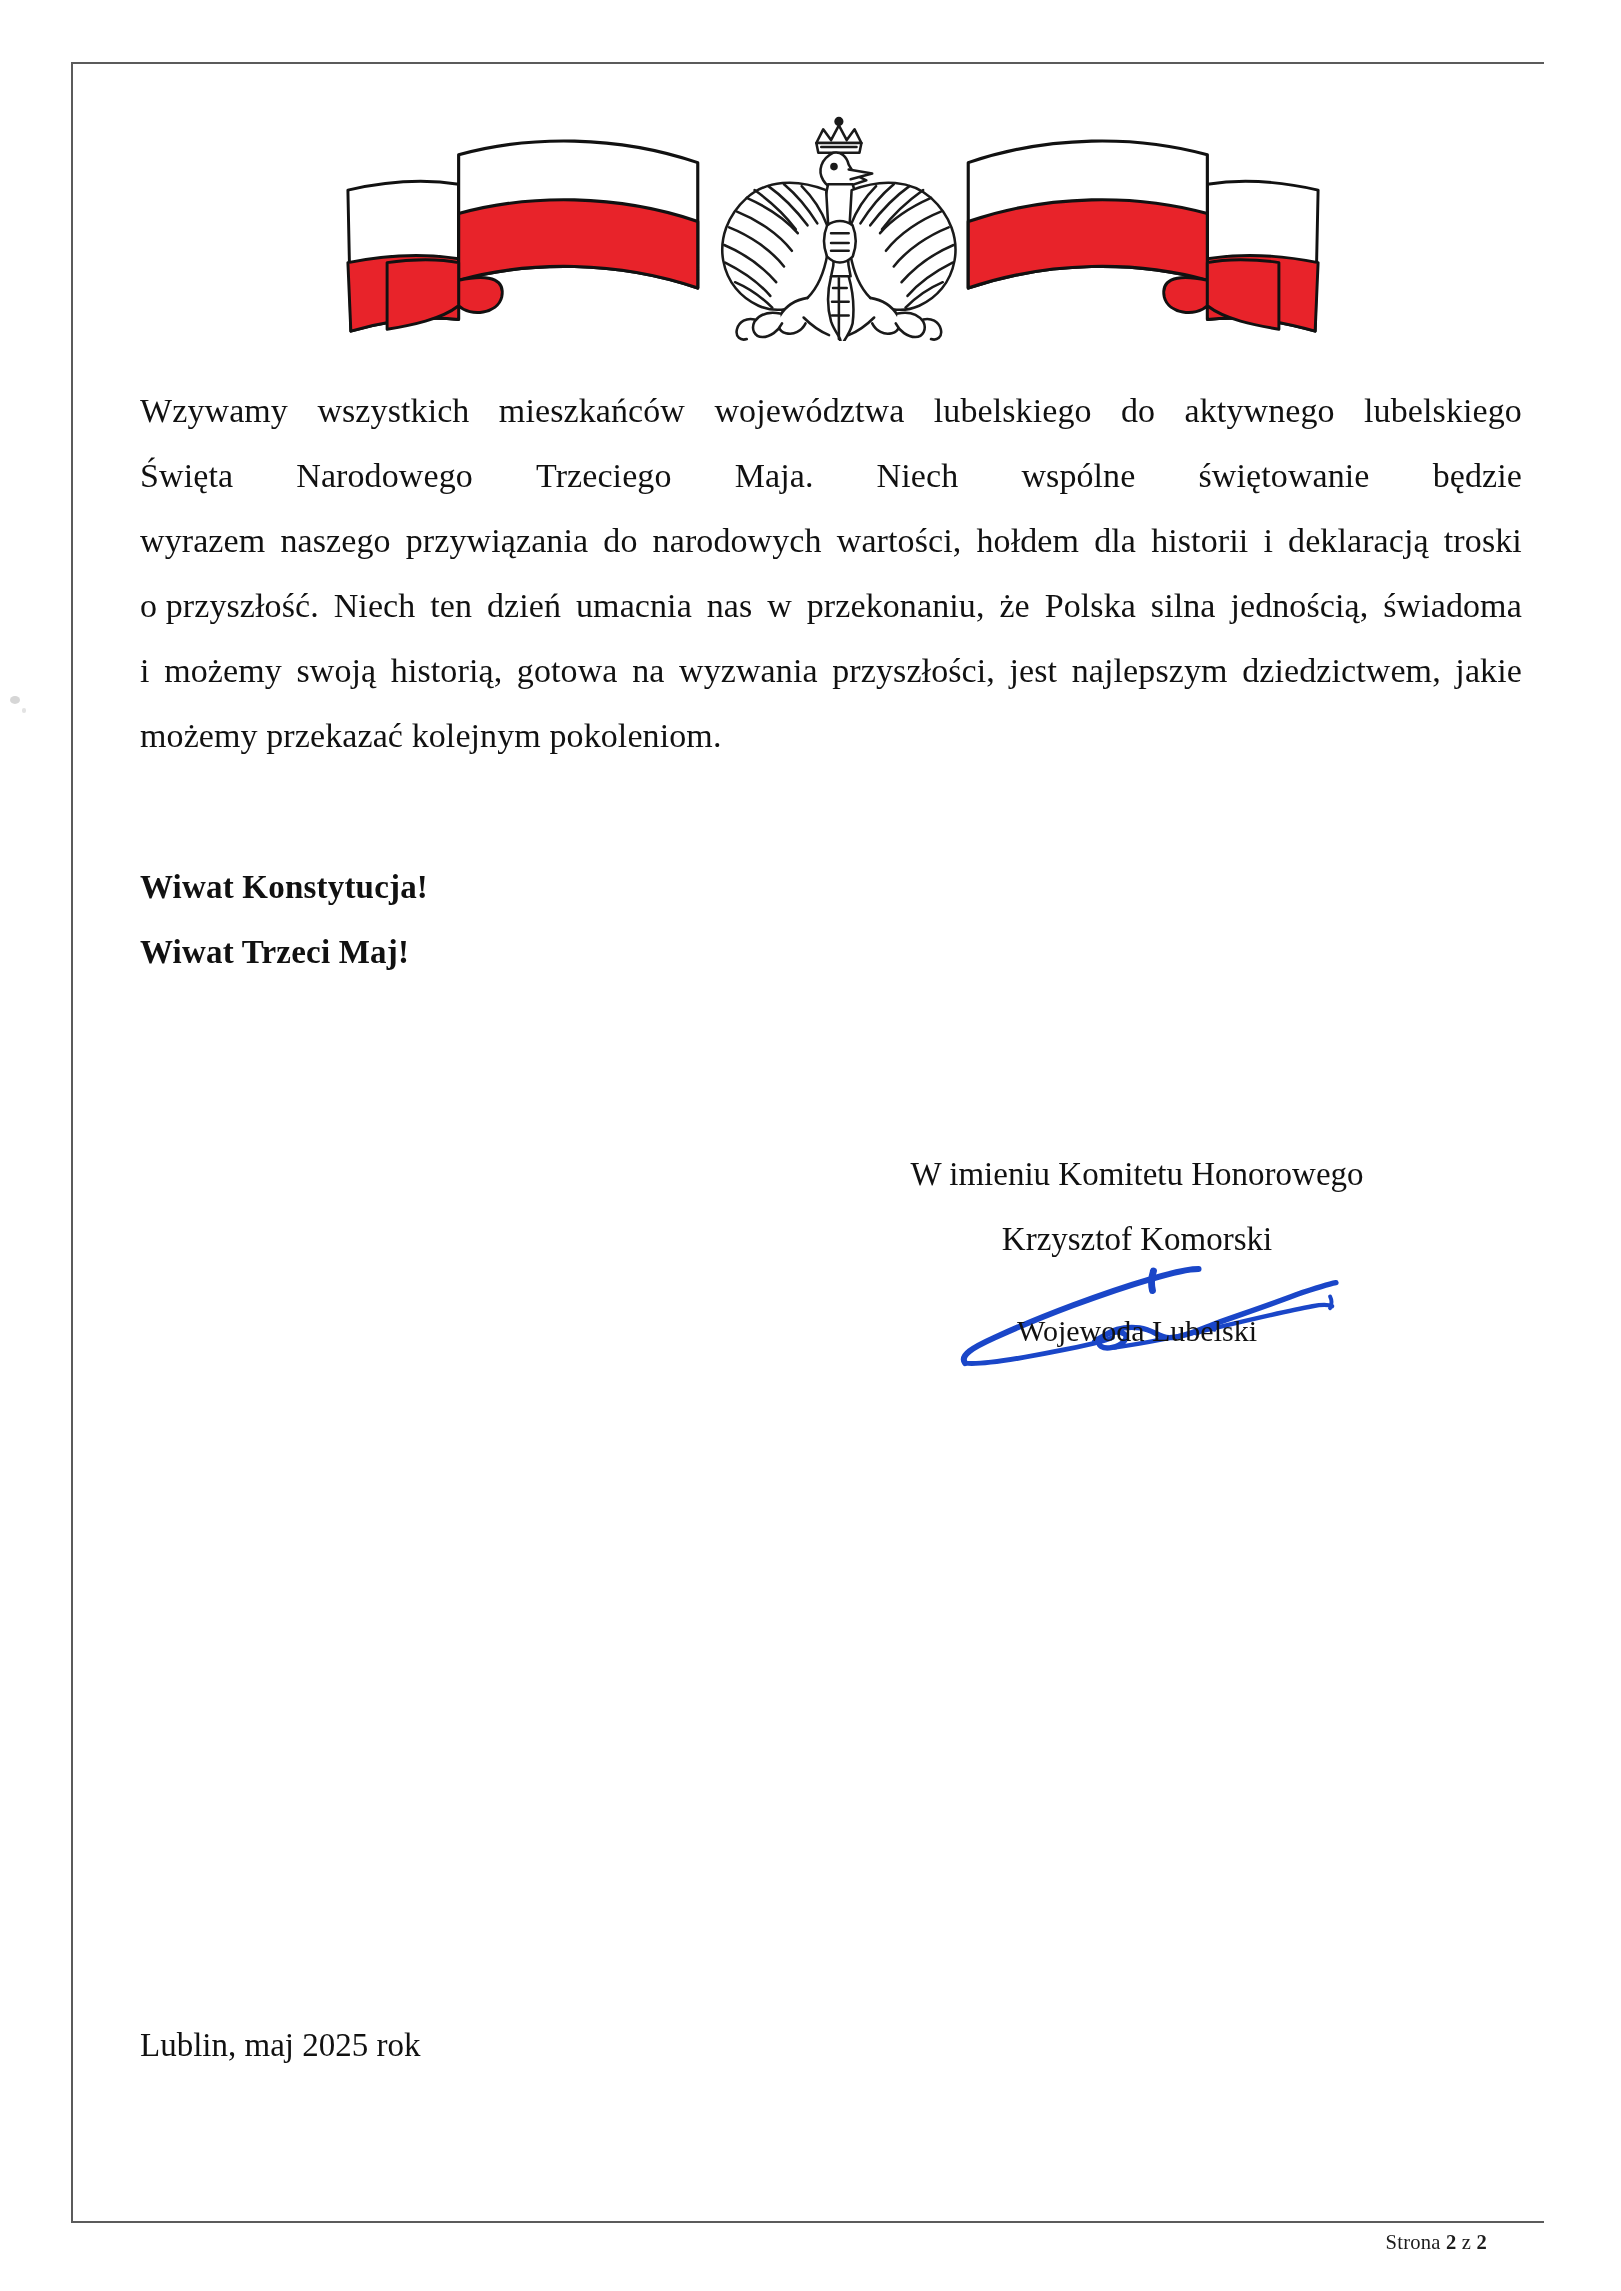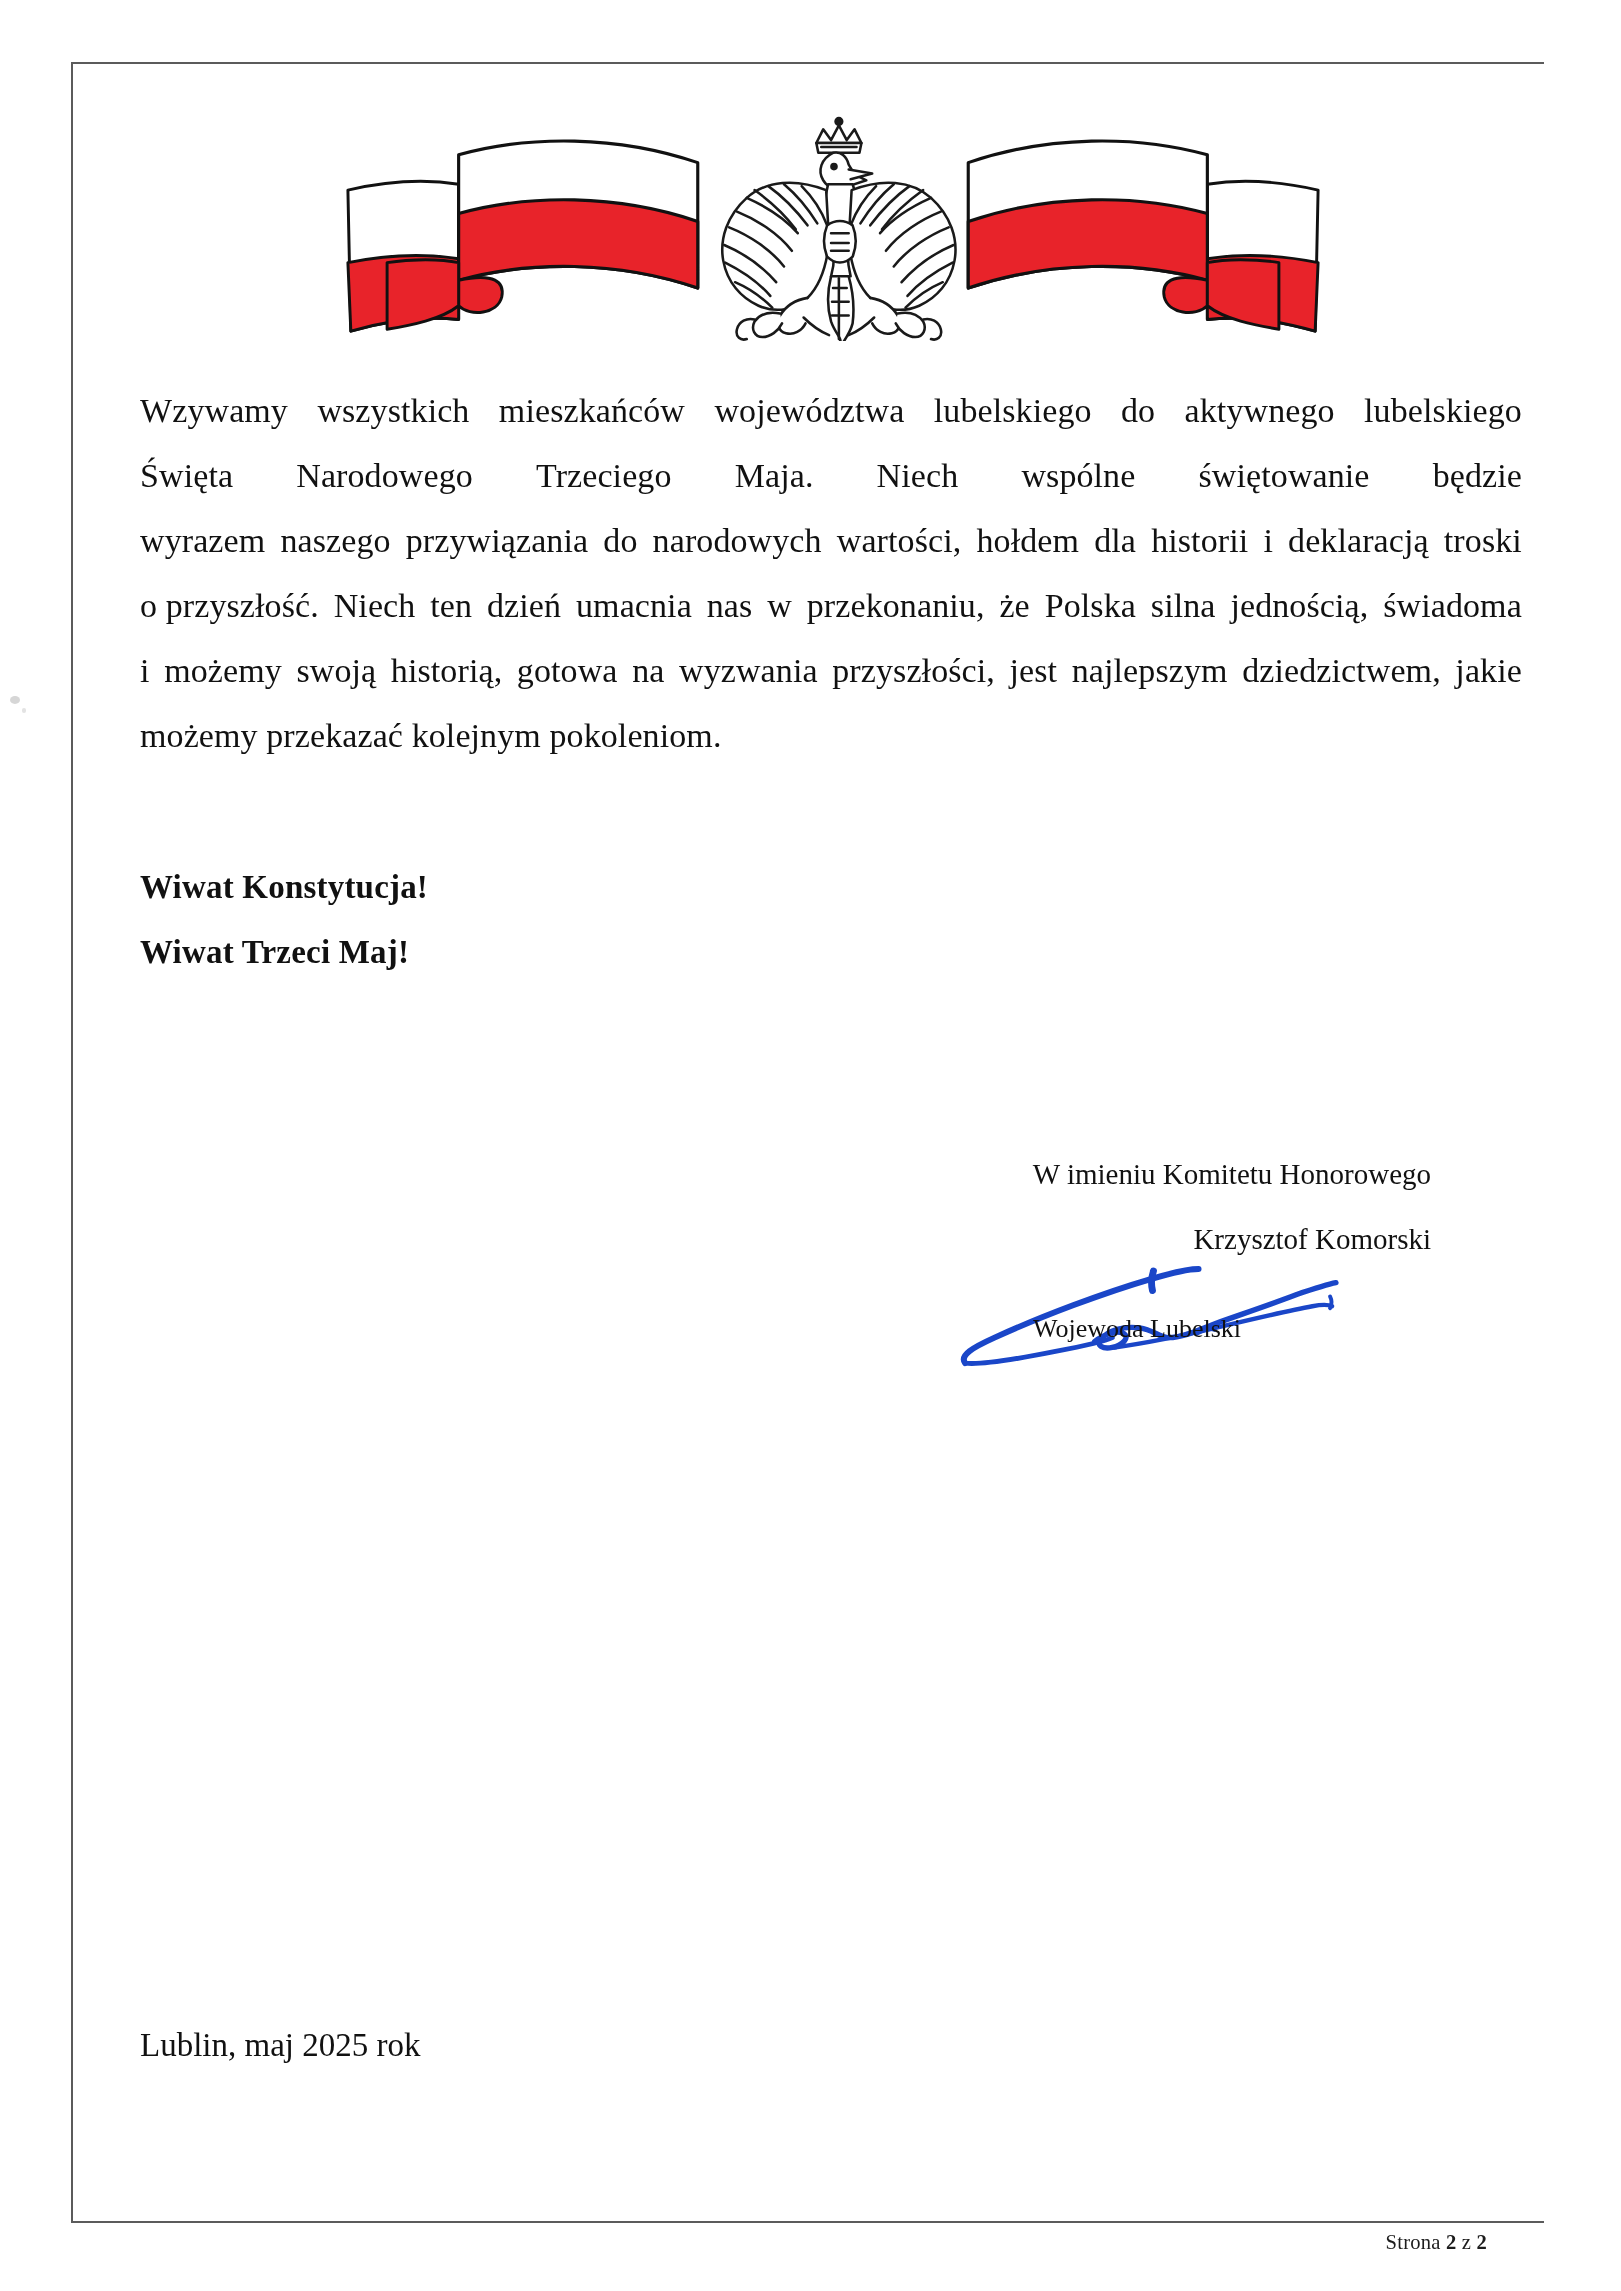--- a/index.html
+++ b/index.html
@@ -93,24 +93,23 @@
 
   
   .sig-block {
     position: absolute;
     left: 843px;
     top: 1145px;
     width: 588px;
     text-align: center;
   }
   .sig-line {
-    font-size: 29px;
+    font-size: 33px;
     line-height: 59px;
     color: #111111;
-    text-align: right;
   }
   .sig-name { margin-top: 5.9px; }
   .sig-wrap {
     position: relative;
     height: 108px;
   }
   .sig-scribble {
     position: absolute;
     left: 50%;
     top: -7.8px;
@@ -118,21 +117,21 @@
     width: 412px;
     height: 118px;
     pointer-events: none;
   }
   .sig-scribble svg { display: block; width: 100%; height: 100%; }
   .sig-role {
     position: absolute;
     left: 0;
     right: 0;
     top: 45px;
-    font-size: 26px;
+    font-size: 30px;
     color: #111111;
   }
 
   
   .date-line {
     position: absolute;
     left: 140px;
     top: 2027px;
     font-size: 33px;
     color: #111111;

